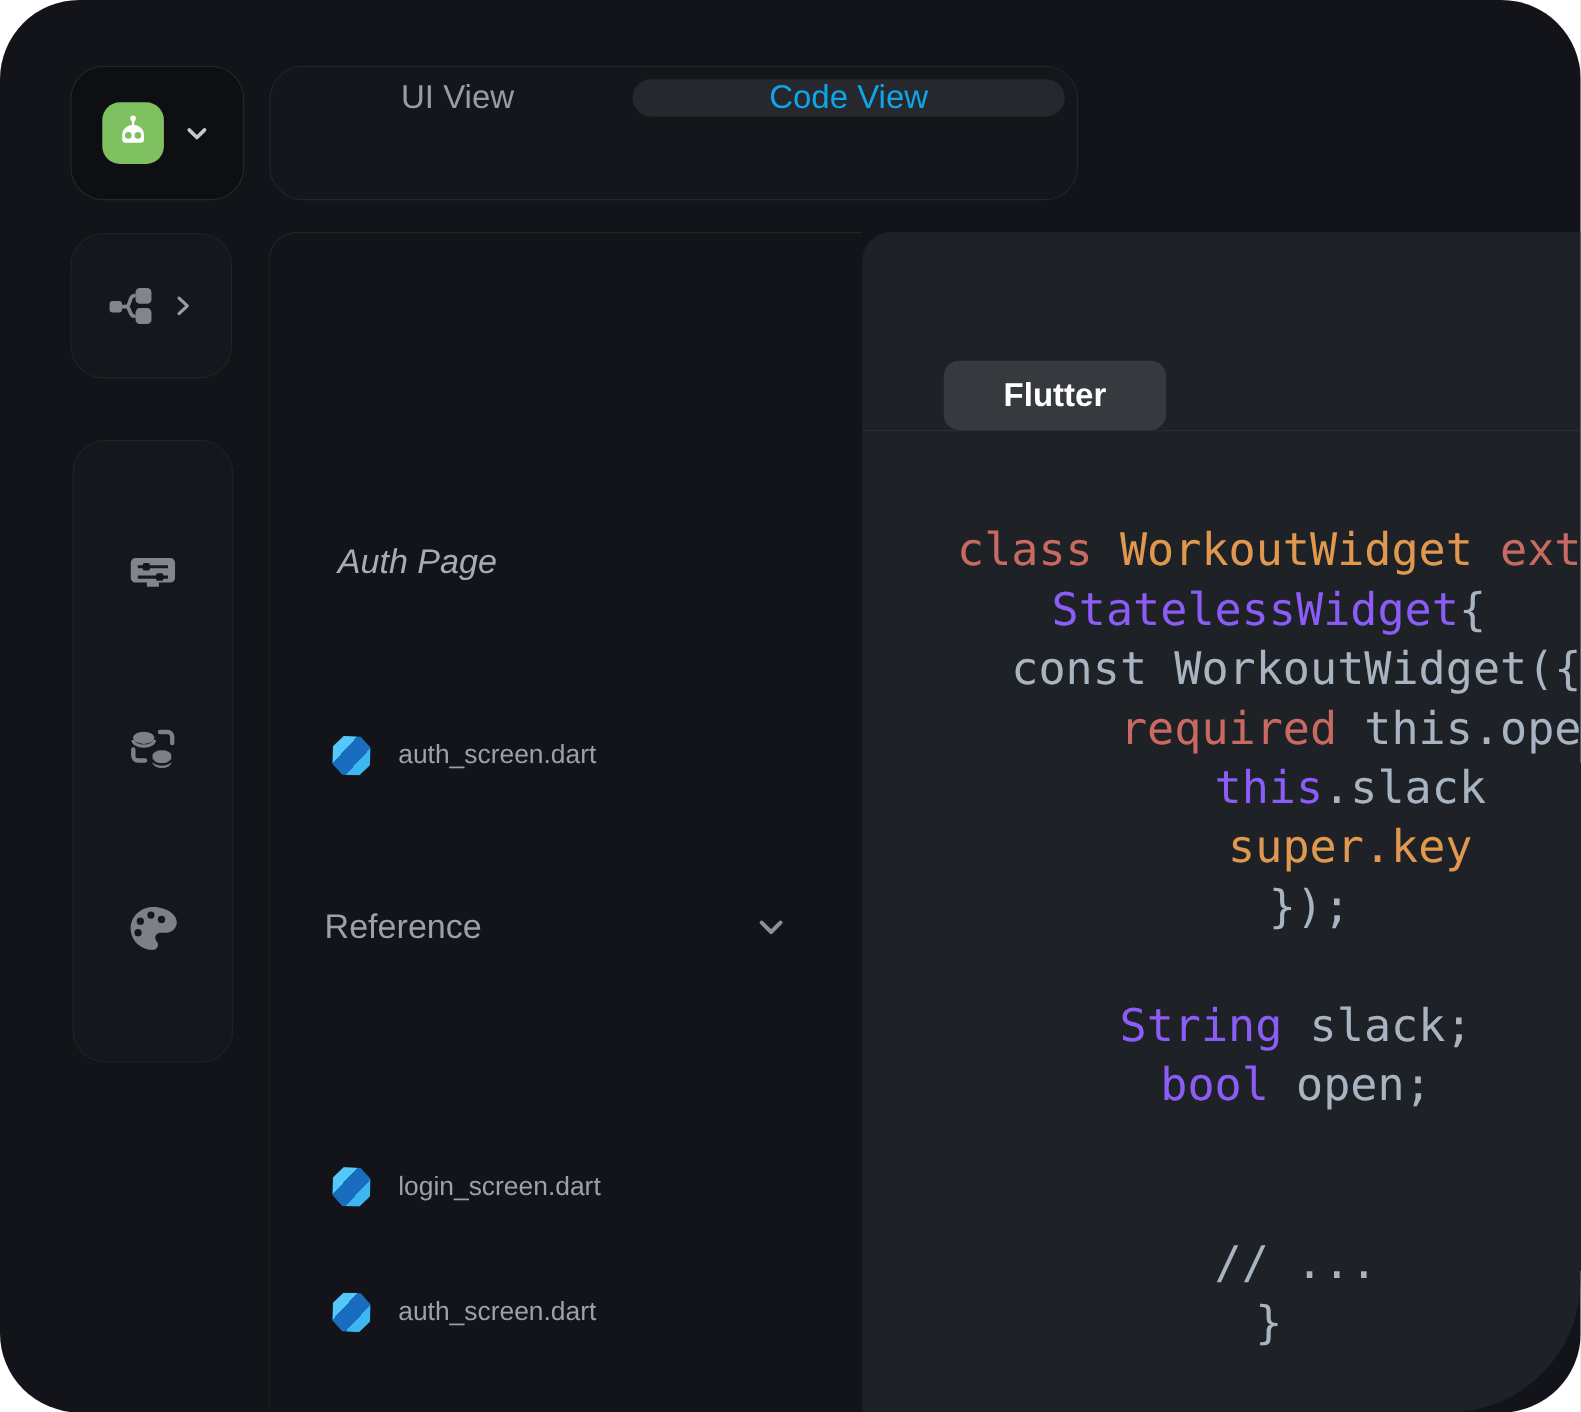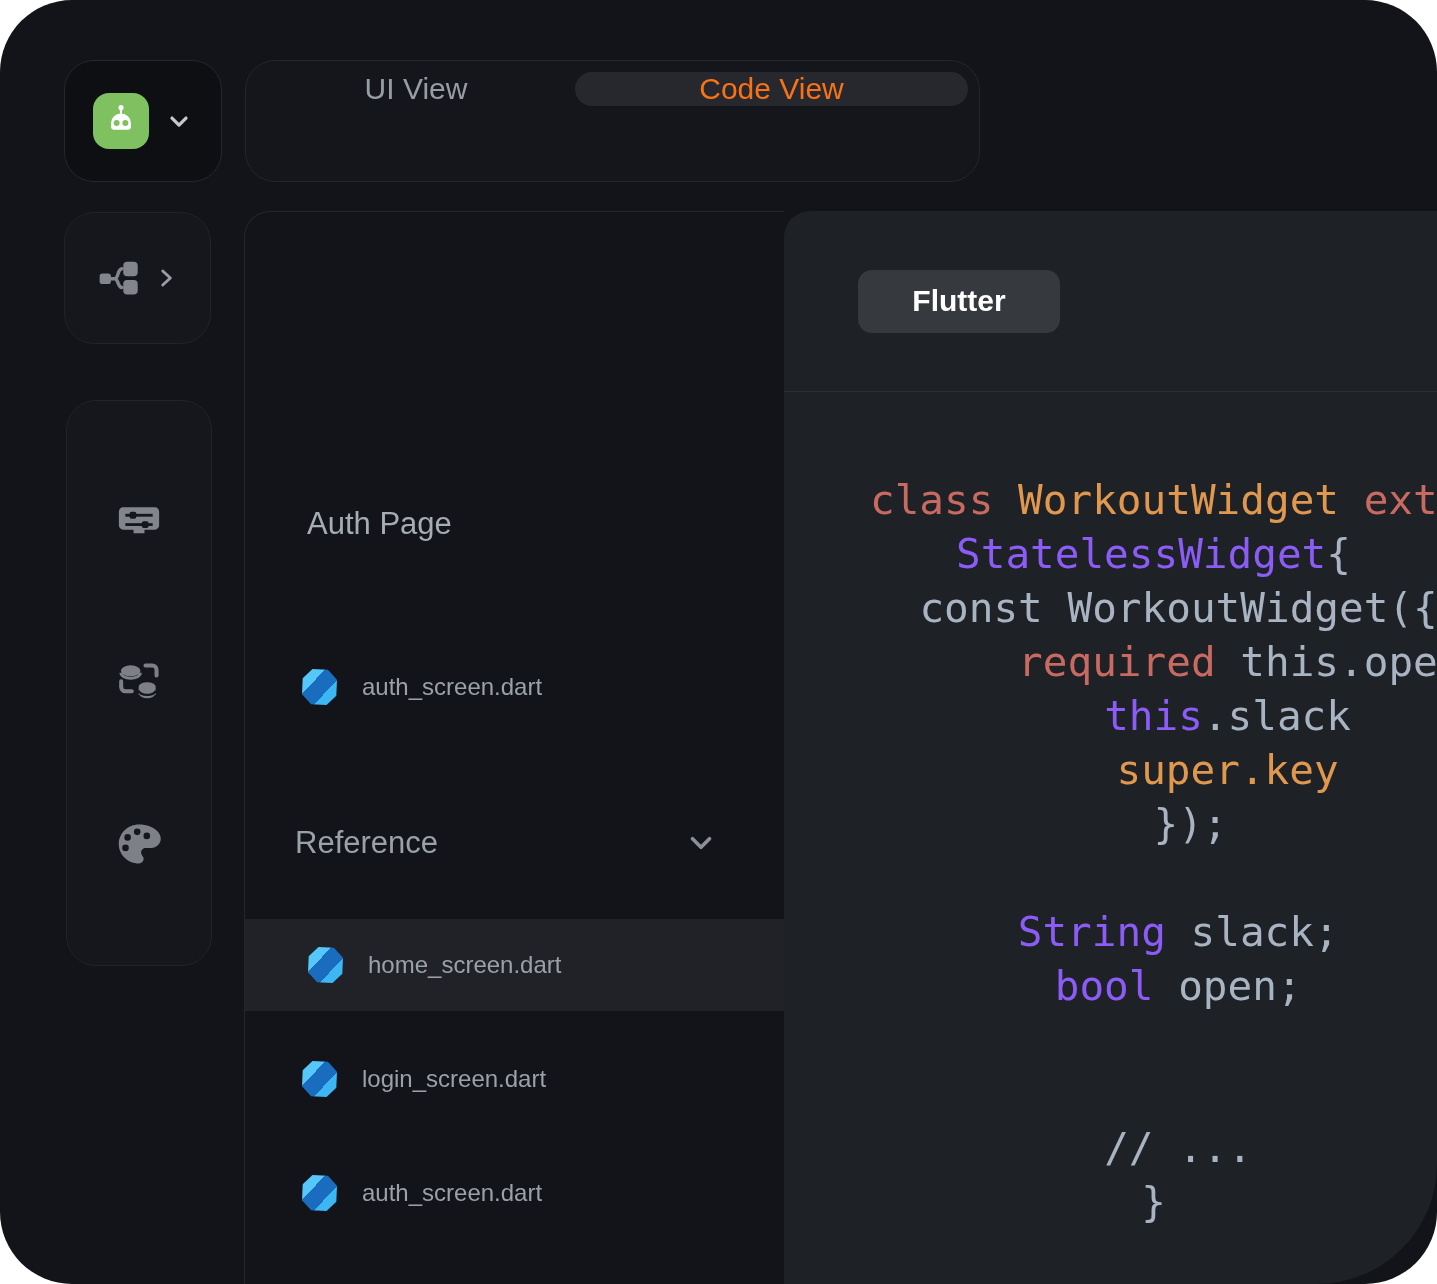--- a/index.html
+++ b/index.html
@@ -26,21 +26,21 @@
     position:absolute; left:245px; top:60px; width:735px; height:122px;
     background:#15161b; border:1.5px solid #24262c; border-radius:30px;
     display:flex; align-items:flex-start; padding:11px;
   }
   .toggle-opt{
     display:flex; align-items:center; justify-content:center;
     font-size:30px; color:#979da5; border-radius:22px; cursor:pointer;
   }
   .toggle-opt.left{ flex:0 0 318px; }
   .toggle-opt.right{ flex:1; }
-  .toggle-opt.selected{ background:#26282d; color:#f97316; font-weight:500; }
+  .toggle-opt.selected{ background:#26282d; color:#0ea5e9; font-weight:500; }
 
   
   .rail-card{
     position:absolute; background:#16171c; border:1.5px solid #212328; border-radius:30px;
   }
   .rail-card.one{
     left:64px; top:212px; width:147px; height:132px;
     display:flex; align-items:center; justify-content:center; gap:14px; cursor:pointer;
   }
   .rail-card.two{
@@ -53,21 +53,21 @@
   
   .file-panel{
     position:absolute; left:244px; top:211px; width:540px; bottom:0;
     border-top:1px solid #24262b; border-left:1px solid #24262b;
     border-top-left-radius:26px; background:#131419;
   }
   .tree-label{
     position:absolute; left:62px; top:274px; height:60px; display:flex; align-items:center;
     font-size:31px; color:#a6acb4;
   }
-  .tree-label.page{ top:282px; }
+  .tree-label.page{ top:269px;font-style:italic; }
   .section-row{
     position:absolute; left:0; right:0; height:60px; display:flex; align-items:center;
     padding:0 66px 0 50px; font-size:31px; color:#9aa1a9; cursor:pointer;
   }
   .section-row .spacer{ flex:1; }
   .file-row{
     position:absolute; left:0; right:0; height:60px; display:flex; align-items:center;
     gap:25px; padding-left:57px; font-size:24px; color:#9aa1a9; cursor:pointer;
   }
   .file-row.selected{
@@ -79,21 +79,21 @@
     clip-path:polygon(30% 0,74% 2%,100% 30%,98% 74%,70% 100%,26% 98%,0 70%,2% 26%);
   }
 
   
   .code-panel{
     position:absolute; left:784px; top:211px; right:0; bottom:0;
     background:#1e2126; border-top-left-radius:26px; border-bottom-right-radius:120px;
     overflow:hidden;
   }
   .code-header{
-    height:181px; display:flex; align-items:center; padding-left:74px; gap:24px;
+    height:181px; display:flex; align-items:flex-end; padding-left:74px; gap:24px;
     border-bottom:1px solid #2b2e33;
   }
   .lang-btn{
     height:63px; display:flex; align-items:center; justify-content:center;
     border-radius:14px; font-size:30px; cursor:pointer;
   }
   .lang-btn.active{ width:202px; background:#36393e; color:#ffffff; font-weight:700; }
   .lang-btn.ghost{ width:262px; border:2px solid #2e3137; color:#8c939b; background:transparent; }
 
   .code-block{
@@ -197,24 +197,20 @@
     <div class="section-row" style="top:601px;">
       <span>Reference</span>
       <span class="spacer"></span>
       <span>
         <svg width="34" height="34" viewBox="0 0 24 24">
           <path d="M6 9l6 6 6-6" fill="none" stroke="#8b9096" stroke-width="2.6" stroke-linecap="round" stroke-linejoin="round"></path>
         </svg>
       </span>
     </div>
 
-    <div class="file-row selected" style="top:707px;">
-      <span class="dart-gem"></span>
-      <span>home_screen.dart</span>
-    </div>
 
     <div class="file-row" style="top:837px;">
       <span class="dart-gem"></span>
       <span>login_screen.dart</span>
     </div>
 
     <div class="file-row" style="top:951px;">
       <span class="dart-gem"></span>
       <span>auth_screen.dart</span>
     </div>

